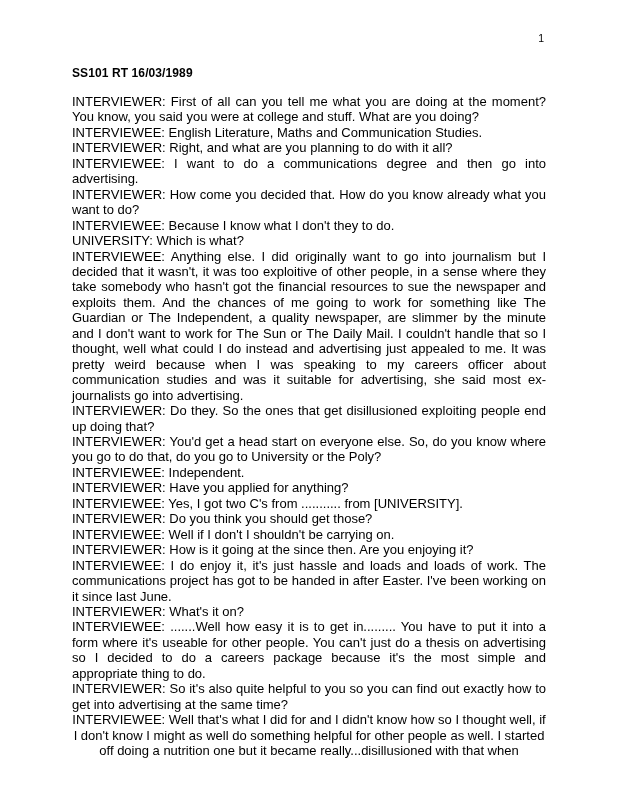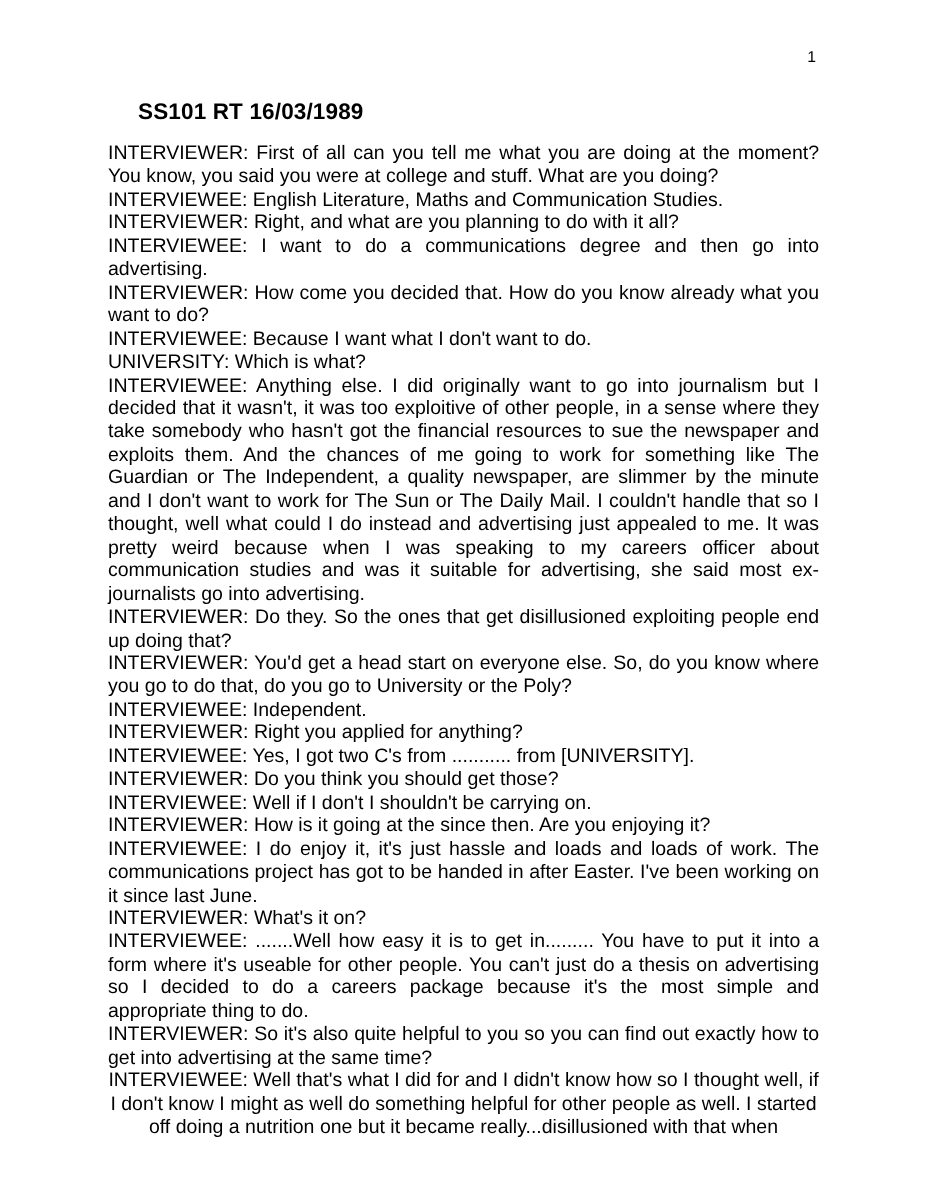--- a/index.html
+++ b/index.html
@@ -27,24 +27,23 @@
     top: 33px;
     right: 74px;
     font-size: 10.5px;
     line-height: 1;
     text-align: right;
   }
   .doc-title {
     position: absolute;
     top: 66px;
     left: 72px;
-    font-size: 15px;
+    font-size: 12px;
     font-weight: bold;
     letter-spacing: 0.1px;
-    margin-left: 20px;
   }
   .transcript {
     position: absolute;
     top: 94px;
     left: 72px;
     width: 474px;
     font-size: 13px;
     line-height: 15.45px;
     text-align: justify;
     text-justify: inter-word;
@@ -66,27 +65,27 @@
   <div class="page-number">1</div>
 
   <div class="doc-title">SS101 RT 16/03/1989</div>
 
   <div class="transcript">
     <p>INTERVIEWER: First of all can you tell me what you are doing at the moment? You know, you said you were at college and stuff. What are you doing?</p>
     <p>INTERVIEWEE: English Literature, Maths and Communication Studies.</p>
     <p>INTERVIEWER: Right, and what are you planning to do with it all?</p>
     <p>INTERVIEWEE: I want to do a communications degree and then go into advertising.</p>
     <p>INTERVIEWER: How come you decided that. How do you know already what you want to do?</p>
-    <p>INTERVIEWEE: Because I want what I don't want to do.</p>
+    <p>INTERVIEWEE: Because I know what I don't they to do.</p>
     <p>UNIVERSITY: Which is what?</p>
     <p>INTERVIEWEE: Anything else. I did originally want to go into journalism but I decided that it wasn't, it was too exploitive of other people, in a sense where they take somebody who hasn't got the financial resources to sue the newspaper and exploits them. And the chances of me going to work for something like The Guardian or The Independent, a quality newspaper, are slimmer by the minute and I don't want to work for The Sun or The Daily Mail. I couldn't handle that so I thought, well what could I do instead and advertising just appealed to me. It was pretty weird because when I was speaking to my careers officer about communication studies and was it suitable for advertising, she said most ex-journalists go into advertising.</p>
     <p>INTERVIEWER: Do they. So the ones that get disillusioned exploiting people end up doing that?</p>
     <p>INTERVIEWER: You'd get a head start on everyone else. So, do you know where you go to do that, do you go to University or the Poly?</p>
     <p>INTERVIEWEE: Independent.</p>
-    <p>INTERVIEWER: Right you applied for anything?</p>
+    <p>INTERVIEWER: Have you applied for anything?</p>
     <p>INTERVIEWEE: Yes, I got two C's from ........... from [UNIVERSITY].</p>
     <p>INTERVIEWER: Do you think you should get those?</p>
     <p>INTERVIEWEE: Well if I don't I shouldn't be carrying on.</p>
     <p>INTERVIEWER: How is it going at the since then. Are you enjoying it?</p>
     <p>INTERVIEWEE: I do enjoy it, it's just hassle and loads and loads of work. The communications project has got to be handed in after Easter. I've been working on it since last June.</p>
     <p>INTERVIEWER: What's it on?</p>
     <p>INTERVIEWEE: .......Well how easy it is to get in......... You have to put it into a form where it's useable for other people. You can't just do a thesis on advertising so I decided to do a careers package because it's the most simple and appropriate thing to do.</p>
     <p>INTERVIEWER: So it's also quite helpful to you so you can find out exactly how to get into advertising at the same time?</p>
     <p>INTERVIEWEE: Well that's what I did for and I didn't know how so I thought well, if I don't know I might as well do something helpful for other people as well. I started off doing a nutrition one but it became really...disillusioned with that when</p>
   </div>

